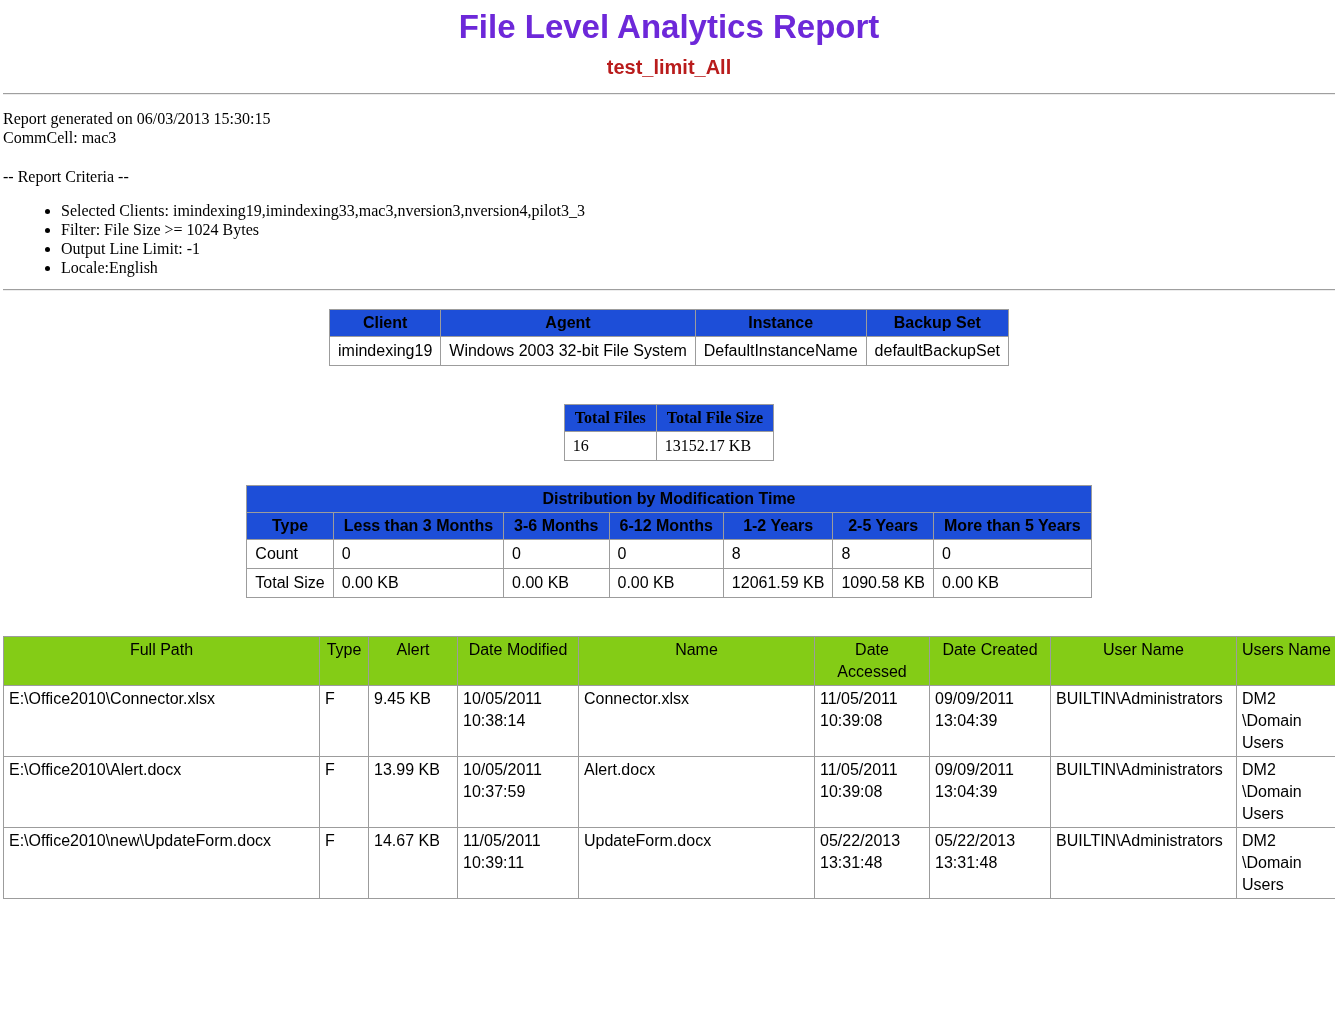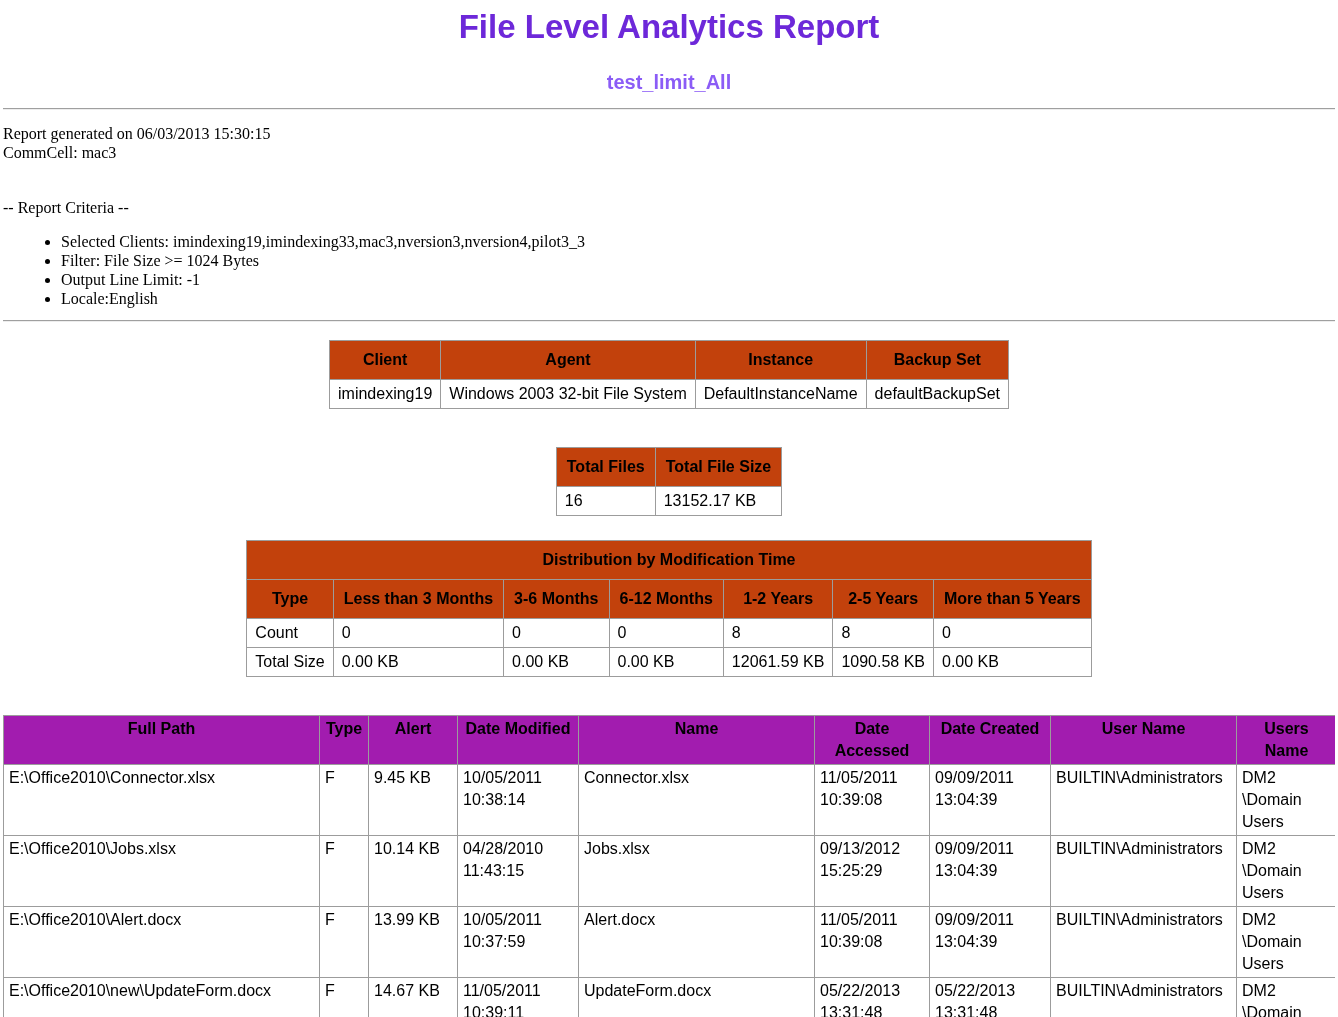--- a/index.html
+++ b/index.html
@@ -13,72 +13,72 @@
   
   .page-title {
     margin: 6px 0 0 0;
     text-align: center;
     color: #6d28d9;
     font-size: 33px;
     font-weight: bold;
     font-family: "Liberation Sans", sans-serif;
   }
   .page-subtitle {
-    margin: 25px 0 14px 0;
+    margin: 10px 0 14px 0;
     text-align: center;
-    color: #8b5cf6;
+    color: #b91c1c;
     font-size: 20px;
     font-weight: bold;
   }
   hr.rule {
     border: none;
     height: 0;
     border-top: 1px solid #9f9f9f;
     border-bottom: 1px solid #ededed;
     margin: 8px 0;
   }
   
   .serif { font-family: "Liberation Serif", serif; font-size: 16px; line-height: 19px; }
   .meta-block { margin-top: 14px; }
-  .criteria-heading { margin-top: 36px; }
+  .criteria-heading { margin-top: 20px; }
   ul.criteria-list { margin: 15px 0 12px 0; padding-left: 40px; }
   ul.criteria-list li { margin: 0 0 0 18px; padding-left: 0; }
   
   table.tbl { border-collapse: collapse; }
   .tbl th, .tbl td {
     border: 1px solid #9c9c9c;
     font-size: 16px;
     line-height: 22px;
   }
   .tbl th {
-    background: #c2410c;
+    background: #1d4ed8;
     font-weight: bold;
     text-align: center;
-    padding: 8px 10px;
+    padding: 2px 10px;
   }
   .tbl td { padding: 3px 8px; text-align: left; vertical-align: top; }
   .center-table { margin-left: auto; margin-right: auto; }
   .client-table { margin-top: 18px; }
-  .totals-table { margin-top: 38px; }
+  .totals-table { margin-top: 38px; font-family: Liberation Serif, serif; }
   .dist-table   { margin-top: 24px; }
   
   table.files-table {
     table-layout: fixed;
     border-collapse: collapse;
     margin-top: 38px;
     width: 1333px;
   }
   .files-table th, .files-table td {
     border: 1px solid #9c9c9c;
     font-size: 16px;
     line-height: 22px;
     vertical-align: top;
     padding: 2px 5px;
   }
-  .files-table th { background: #a21caf; font-weight: bold; text-align: center; }
+  .files-table th { background: #84cc16; font-weight: normal; text-align: center; }
   .files-table td { text-align: left; }
 </style>
 </head>
 <body>
 
 <header>
   <div class="page-title">File Level Analytics Report</div>
   <div class="page-subtitle">test_limit_All</div>
 </header>
 
@@ -202,31 +202,20 @@
       <td>F</td>
       <td>9.45 KB</td>
       <td>10/05/2011 10:38:14</td>
       <td>Connector.xlsx</td>
       <td>11/05/2011 10:39:08</td>
       <td>09/09/2011 13:04:39</td>
       <td>BUILTIN\Administrators</td>
       <td>DM2<wbr>\Domain Users</td>
     </tr>
     <tr>
-      <td>E:\Office2010\Jobs.xlsx</td>
-      <td>F</td>
-      <td>10.14 KB</td>
-      <td>04/28/2010 11:43:15</td>
-      <td>Jobs.xlsx</td>
-      <td>09/13/2012 15:25:29</td>
-      <td>09/09/2011 13:04:39</td>
-      <td>BUILTIN\Administrators</td>
-      <td>DM2<wbr>\Domain Users</td>
-    </tr>
-    <tr>
       <td>E:\Office2010\Alert.docx</td>
       <td>F</td>
       <td>13.99 KB</td>
       <td>10/05/2011 10:37:59</td>
       <td>Alert.docx</td>
       <td>11/05/2011 10:39:08</td>
       <td>09/09/2011 13:04:39</td>
       <td>BUILTIN\Administrators</td>
       <td>DM2<wbr>\Domain Users</td>
     </tr>

